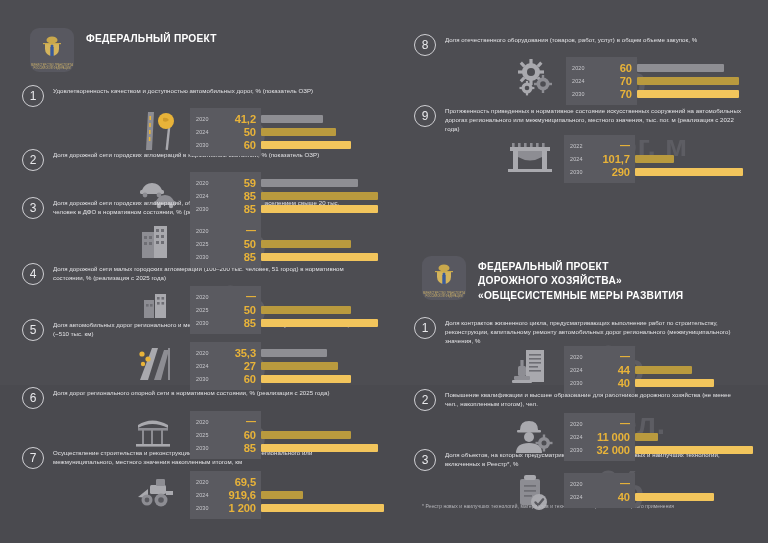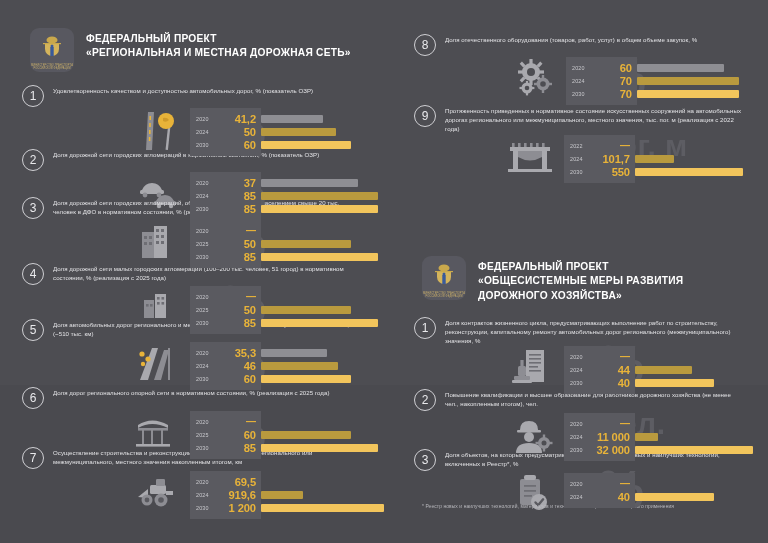--- a/index.html
+++ b/index.html
@@ -154,21 +154,20 @@
           <ellipse cx="13" cy="5" rx="5.5" ry="3.6" fill="#c9a84c"></ellipse>
           <path d="M6 9 h14 v5 a7 7 0 0 1 -7 7 a7 7 0 0 1 -7 -7 z" fill="#d4b45c"></path>
           <rect x="11.3" y="12" width="3.4" height="9" fill="#3a5a9a"></rect>
           <circle cx="13" cy="11" r="1.5" fill="#3a5a9a"></circle>
           <rect x="4" y="8" width="18" height="1.2" fill="#c9a84c"></rect>
         </svg>
         <div class="logo-caption">МИНИСТЕРСТВО ТРАНСПОРТА РОССИЙСКОЙ ФЕДЕРАЦИИ</div>
       </div>
       <div class="proj-title">
         <div>ФЕДЕРАЛЬНЫЙ ПРОЕКТ</div>
-        <div>«РЕГИОНАЛЬНАЯ И МЕСТНАЯ ДОРОЖНАЯ СЕТЬ»</div>
       </div>
     </div>
 
     <div class="item" style="top:84px;">
       <div class="item-head">
         <div class="num-circle">1</div>
         <div class="item-desc" style="width:310px;">Удовлетворенность качеством и доступностью автомобильных дорог, % (показатель ОЗР)</div>
       </div>
       <div class="data-area" style="margin-left:110px; margin-top:1px;">
         <div class="watermark wm-pct" style="left:88px; top:-6px;">%</div>
@@ -229,21 +228,21 @@
               <circle class="ic-d" cx="27" cy="23" r="2.4"></circle>
             <path class="ic-d" d="M24 29 q3 -6 9 -6 q6 0 9 6 z"></path>
             <rect class="ic-d" x="22" y="29" width="22" height="4" rx="1.5"></rect>
             <circle class="ic" cx="27" cy="34" r="2.2"></circle>
               <circle class="ic" cx="39" cy="34" r="2.2"></circle>
           </svg>
         </div>
         <div class="value-panel">
           <div class="row">
               <span class="year">2020</span>
-              <span class="val">37</span>
+              <span class="val">59</span>
             </div>
           <div class="row">
               <span class="year">2024</span>
               <span class="val">85</span>
             </div>
           <div class="row">
               <span class="year">2030</span>
               <span class="val">85</span>
             </div>
         </div>
@@ -382,21 +381,21 @@
             <rect class="ic-d" x="36" y="6" width="2" height="32"></rect>
           </svg>
         </div>
         <div class="value-panel">
           <div class="row">
               <span class="year">2020</span>
               <span class="val">35,3</span>
             </div>
           <div class="row">
               <span class="year">2024</span>
-              <span class="val">46</span>
+              <span class="val">27</span>
             </div>
           <div class="row">
               <span class="year">2030</span>
               <span class="val">60</span>
             </div>
         </div>
         <div class="bars" style="width:118px;">
           <div class="bar-row">
               <div class="bar c0" style="width:52%"></div>
             </div>
@@ -604,21 +603,21 @@
           <div class="row">
               <span class="year">2022</span>
               <span class="val dash">—</span>
             </div>
           <div class="row">
               <span class="year">2024</span>
               <span class="val">101,7</span>
             </div>
           <div class="row">
               <span class="year">2030</span>
-              <span class="val">550</span>
+              <span class="val">290</span>
             </div>
         </div>
         <div class="bars" style="width:108px;">
           <div class="bar-row">
               <div class="bar none" style="width:0%"></div>
             </div>
           <div class="bar-row">
               <div class="bar c1" style="width:32%"></div>
             </div>
           <div class="bar-row">
@@ -634,22 +633,22 @@
           <ellipse cx="13" cy="5" rx="5.5" ry="3.6" fill="#c9a84c"></ellipse>
           <path d="M6 9 h14 v5 a7 7 0 0 1 -7 7 a7 7 0 0 1 -7 -7 z" fill="#d4b45c"></path>
           <rect x="11.3" y="12" width="3.4" height="9" fill="#3a5a9a"></rect>
           <circle cx="13" cy="11" r="1.5" fill="#3a5a9a"></circle>
           <rect x="4" y="8" width="18" height="1.2" fill="#c9a84c"></rect>
         </svg>
         <div class="logo-caption">МИНИСТЕРСТВО ТРАНСПОРТА РОССИЙСКОЙ ФЕДЕРАЦИИ</div>
       </div>
       <div class="proj-title">
         <div>ФЕДЕРАЛЬНЫЙ ПРОЕКТ</div>
+        <div>ДОРОЖНОГО ХОЗЯЙСТВА»</div>
         <div>«ОБЩЕСИСТЕМНЫЕ МЕРЫ РАЗВИТИЯ</div>
-        <div>ДОРОЖНОГО ХОЗЯЙСТВА»</div>
       </div>
     </div>
 
     <div class="item" style="top:316px;">
       <div class="item-head">
         <div class="num-circle">1</div>
         <div class="item-desc" style="width:300px;">Доля контрактов жизненного цикла, предусматривающих выполнение работ по строительству, реконструкции, капитальному ремонту автомобильных дорог регионального (межмуниципального) значения, %</div>
       </div>
       <div class="data-area" style="margin-left:92px; margin-top:1px;">
         <div class="watermark wm-pct" style="left:92px; top:-8px;">%</div>

